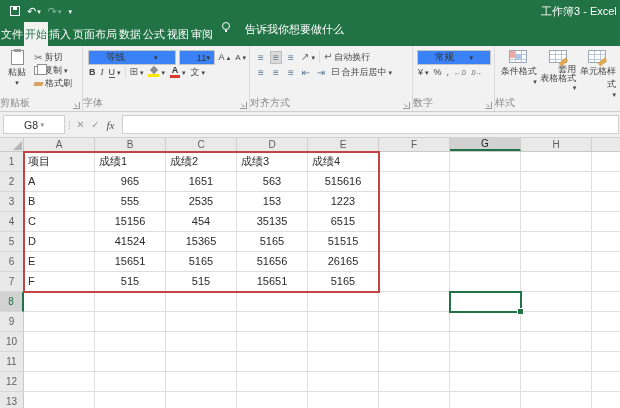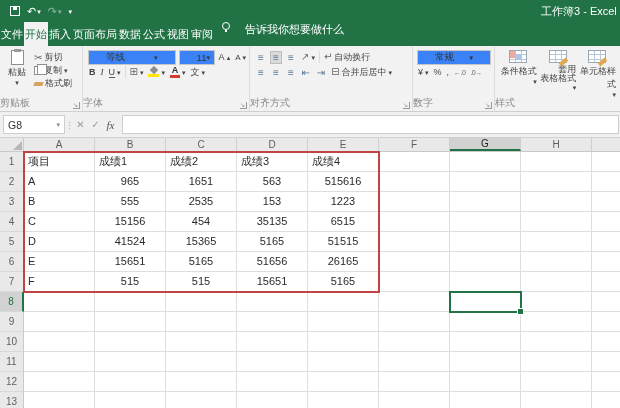--- a/index.html
+++ b/index.html
@@ -71,21 +71,21 @@
     background-image:linear-gradient(to right,transparent 5px,#b8c7d8 5px,#b8c7d8 6px,transparent 6px,transparent 11px,#b8c7d8 11px,#b8c7d8 12px,transparent 12px),
                      linear-gradient(to bottom,transparent 3px,#b8c7d8 3px,#b8c7d8 4px,transparent 4px,transparent 8px,#b8c7d8 8px,#b8c7d8 9px,transparent 9px);
     background-color:#fff; }
   .cf-red { position:absolute; left:0; top:0; width:5px; height:7px; background:#e8aCa5; }
   .cf-blue { position:absolute; left:5px; top:3px; width:6px; height:6px; background:#aec6e8; }
   .brush2 { position:absolute; right:-2px; bottom:-2px; width:9px; height:4px; background:#e0a84f; transform:rotate(-40deg); }
   .two { line-height:9px; }
 
   
   .fbar { height:26px; background:#f0f0f0; border-bottom:1px solid #d0d0d0; display:flex; align-items:center; padding:0 1px; }
-  .namebox { width:62px; height:19px; background:#fff; border:1px solid #cfcfcf; margin-left:2px; display:flex; align-items:center; justify-content:space-between; padding:0 4px; font-size:10.5px; color:#333; }
+  .namebox { width:62px; height:19px; background:#fff; border:1px solid #cfcfcf; margin-left:2px; display:flex; align-items:center; justify-content:space-between; padding:0 20px; font-size:10.5px; color:#333; }
   .fdots { width:8px; text-align:center; color:#b0b0b0; font-size:9px; }
   .fbtn { width:15px; text-align:center; color:#9a9a9a; font-size:10px; }
   .fx { font-family:"Liberation Serif","DejaVu Serif",serif; font-style:italic; color:#555; font-size:11px; }
   .ffield { flex:1; height:19px; background:#fff; border:1px solid #cfcfcf; margin-left:4px; }
 
   
   .chdr { display:flex; height:14px; background:#e9e9e9; border-bottom:1px solid #c9c9c9; font-size:10px; color:#5f5f5f; }
   .corner { width:24px; border-right:1px solid #c9c9c9; position:relative; flex:none; }
   .corner::after { content:""; position:absolute; right:1px; bottom:1px; border-bottom:9px solid #b7b7b7; border-left:9px solid transparent; }
   .ch { width:71px; flex:none; text-align:center; line-height:13px; border-right:1px solid #cfcfcf; }

